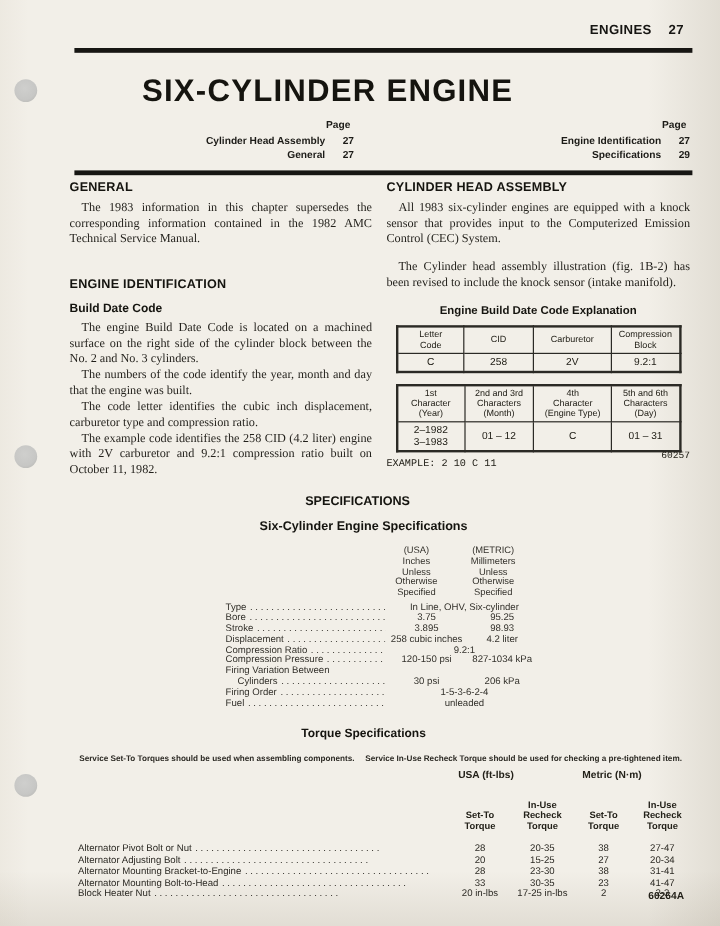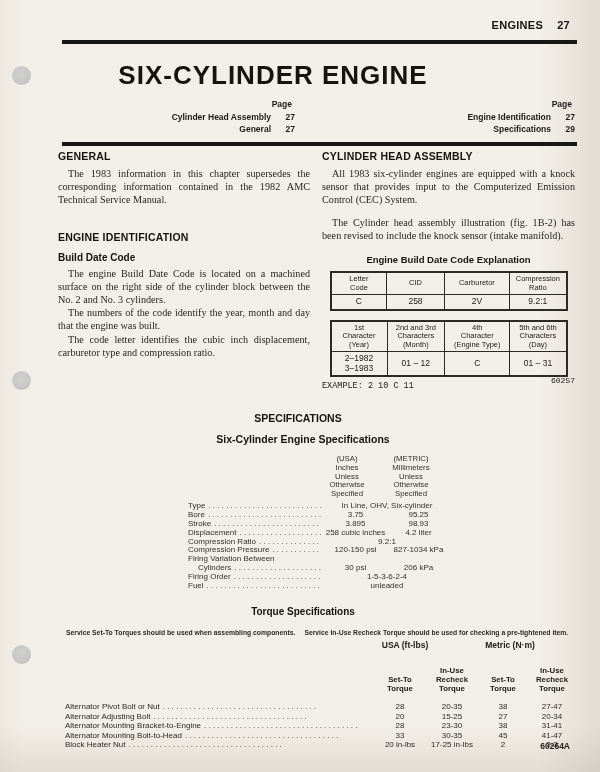--- a/index.html
+++ b/index.html
@@ -142,38 +142,39 @@
   <div class="rule rule2"></div>
 
   <div class="col col-left">
     <div class="h-sec">GENERAL</div>
     <p>The 1983 information in this chapter supersedes the corresponding information contained in the 1982 AMC Technical Service Manual.</p>
     <div class="h-sec mt2">ENGINE IDENTIFICATION</div>
     <div class="h-sub">Build Date Code</div>
     <p>The engine Build Date Code is located on a machined surface on the right side of the cylinder block between the No. 2 and No. 3 cylinders.</p>
     <p>The numbers of the code identify the year, month and day that the engine was built.</p>
     <p>The code letter identifies the cubic inch displacement, carburetor type and compression ratio.</p>
+    <p>The example code identifies the 258 CID (4.2 liter) engine with 2V carburetor and 9.2:1 compression ratio built on October 11, 1982.</p>
   </div>
 
   <div class="col col-right">
     <div class="h-sec">CYLINDER HEAD ASSEMBLY</div>
     <p>All 1983 six-cylinder engines are equipped with a knock sensor that provides input to the Computerized Emission Control (CEC) System.</p>
     <p class="mt">The Cylinder head assembly illustration (fig. 1B-2) has been revised to include the knock sensor (intake manifold).</p>
 
     <div class="tbl-title">Engine Build Date Code Explanation</div>
 
     <table>
       <tbody>
           <tr>
         <th class="pre" style="width:57px">Letter
 Code</th>
         <th class="pre" style="width:58px">CID</th>
         <th class="pre" style="width:66px">Carburetor</th>
         <th class="pre" style="width:57px">Compression
-Ratio</th>
+Block</th>
       </tr>
       <tr>
         <td>C</td>
         <td>258</td>
         <td>2V</td>
         <td>9.2:1</td>
       </tr>
     </tbody>
       </table>
 
@@ -350,21 +351,21 @@
           <span class="t-val">38</span>
           <span class="t-val">31-41</span>
         </span>
       </div>
       <div class="torque-row">
         <span class="t-label">Alternator Mounting Bolt-to-Head</span>
         <span class="dots"></span>
         <span class="t-vals">
           <span class="t-val">33</span>
           <span class="t-val">30-35</span>
-          <span class="t-val">45</span>
+          <span class="t-val">23</span>
           <span class="t-val">41-47</span>
         </span>
       </div>
       <div class="torque-row">
         <span class="t-label">Block Heater Nut</span>
         <span class="dots"></span>
         <span class="t-vals">
           <span class="t-val">20 in-lbs</span>
           <span class="t-val">17-25 in-lbs</span>
           <span class="t-val">2</span>

